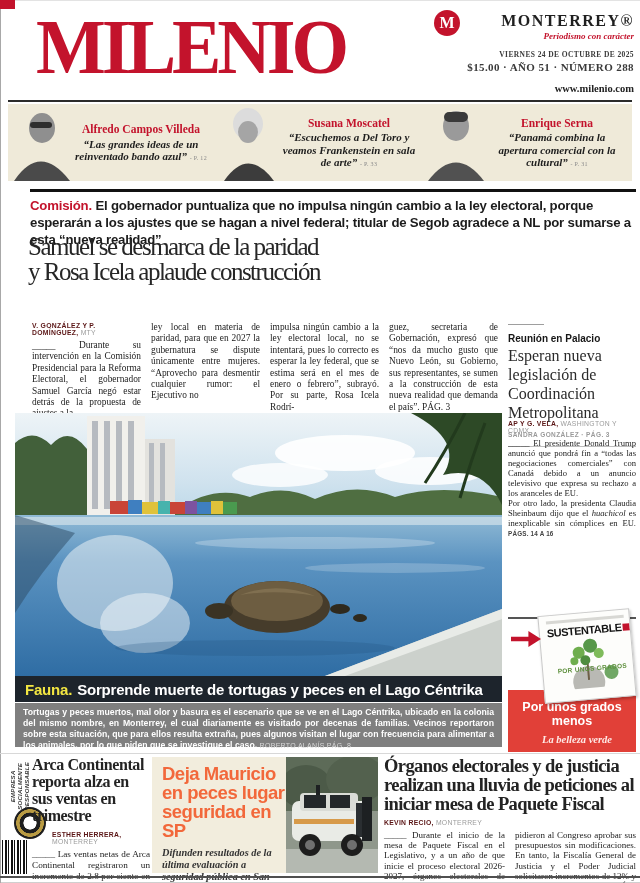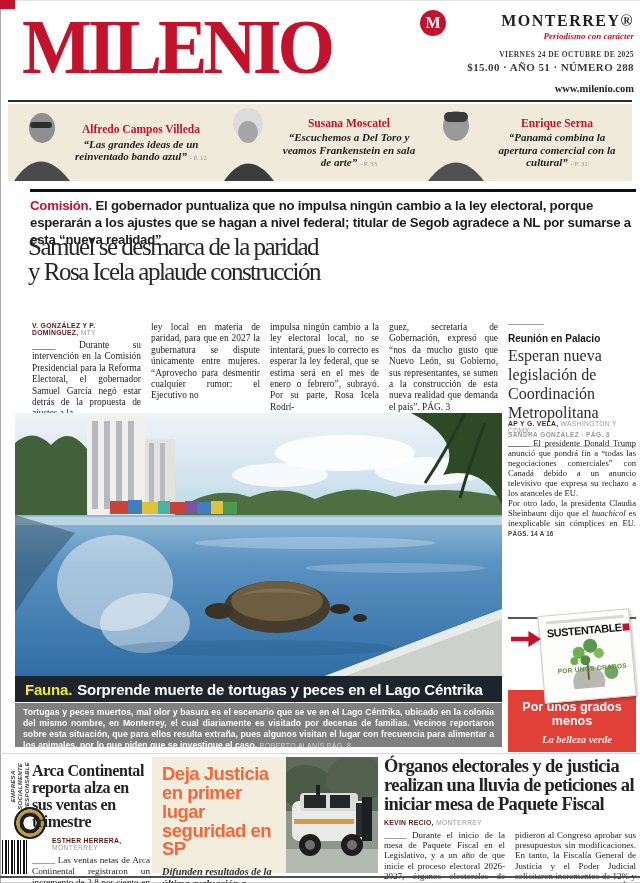--- a/index.html
+++ b/index.html
@@ -2,21 +2,21 @@
 <html><head>
 <meta charset="utf-8">
 <style>
   * { margin:0; padding:0; box-sizing:border-box; }
   body { background:#ffffff; font-family:"Liberation Serif", serif; }
   .page { position:relative; width:640px; height:883px; background:#fff; overflow:hidden;
           box-shadow: inset 1px 0 0 #a8a8a8, inset 0 -1px 0 #cfcfcf, inset 0 1px 0 #e3e3e3; }
 
   
   .corner-tab { position:absolute; left:0; top:0; width:15px; height:9px; background:#c3132c; }
-  .masthead { position:absolute; top:4px; left:22px; right:6px; height:94px; display:flex; justify-content:space-between; }
+  .masthead { position:absolute; top:4px; left:36px; right:6px; height:94px; display:flex; justify-content:space-between; }
   .logo-wrap { position:relative; padding-top:2px; }
   .logo { font-family:"Liberation Serif", serif; font-weight:700; font-size:74px; line-height:1.05;
           color:#c3132c; letter-spacing:-4px; display:inline-block; transform:scaleY(1.06); transform-origin:top left; }
   .logo-m { position:absolute; left:398px; top:6px; width:26px; height:26px; border-radius:50%; background:#c3132c;
             color:#fff; font-family:"Liberation Serif", serif; font-weight:700; font-size:16px; text-align:center; line-height:26px; }
   .mast-right { text-align:right; padding-top:8px; }
   .edition { font-family:"Liberation Serif", serif; font-weight:700; font-size:16px; letter-spacing:1.5px; color:#1f1f1f; }
   .slogan { font-family:"Liberation Serif", serif; font-style:italic; font-weight:700; font-size:9px; color:#c3132c; margin-top:1px; }
   .dateline { font-family:"Liberation Serif", serif; font-weight:700; font-size:7.5px; letter-spacing:.4px; color:#3a3a3a; margin-top:9px; }
   .priceline { font-family:"Liberation Serif", serif; font-weight:700; font-size:11px; letter-spacing:.4px; color:#3a3a3a; margin-top:2px; }
@@ -92,21 +92,21 @@
   .bottom-sep { position:absolute; top:753px; left:0; width:640px; height:1px; background:#d8d8d8; }
   .vert-label { position:absolute; left:-16px; top:776px; transform:rotate(-90deg); transform-origin:center;
                 font-family:"Liberation Sans", sans-serif; font-style:italic; font-weight:700; font-size:6px;
                 letter-spacing:.3px; color:#3c3c3c; width:72px; line-height:1.15; text-align:center; }
   .esr-seal { position:absolute; left:14px; top:807px; width:32px; height:32px; border-radius:50%;
               background:radial-gradient(circle at 50% 50%, #fff 0 28%, #1e1e1e 30% 45%, #b99b43 47% 60%, #1e1e1e 62% 100%); }
   .barcode { position:absolute; left:2px; top:840px; width:27px; height:34px;
              background:repeating-linear-gradient(90deg, #111 0 1px, #fff 1px 3px, #111 3px 5px, #fff 5px 6px); }
   .arca-col { position:absolute; left:32px; top:757px; width:118px; }
   .arca-head { font-family:"Liberation Serif", serif; font-weight:700; font-size:16px; line-height:1.06;
-               color:#232323; letter-spacing:-.4px;margin-top:6px; }
+               color:#232323; letter-spacing:-.4px; }
   .arca-by { margin-top:6px; padding-left:20px; }
   .arca-body { margin-top:3px; font-size:9.2px; line-height:1.18; }
 
   .mauricio-box { position:absolute; left:152px; top:757px; width:226px; height:116px; background:#f2eddd; }
   .mau-text { position:absolute; left:10px; top:8px; width:124px; }
   .mau-head { font-family:"Liberation Sans", sans-serif; font-weight:700; font-size:18.5px; line-height:1.02;
               color:#f2683b; letter-spacing:-.5px; }
   .mau-sub { font-family:"Liberation Serif", serif; font-style:italic; font-weight:700; font-size:10.3px;
              line-height:1.15; color:#333; margin-top:7px; }
   .mau-photo { position:absolute; right:0; top:0; width:92px; height:116px; overflow:hidden; }
@@ -320,21 +320,21 @@
   <div class="barcode"></div>
 
   <div class="arca-col">
     <h2 class="arca-head">Arca Continental reporta alza en sus ventas en trimestre</h2>
     <div class="byline arca-by"><span>ESTHER HERRERA,</span> <span class="loc">MONTERREY</span></div>
     <div class="bodytext arca-body">_____ Las ventas netas de Arca Continental registraron un incremento de 2.8 por ciento en el tercer trimestre y 0.9 por ciento en el acumulado de 2025. PÁG. 21</div>
   </div>
 
   <div class="mauricio-box">
     <div class="mau-text">
-      <h2 class="mau-head">Deja Justicia en primer lugar seguridad en SP</h2>
+      <h2 class="mau-head">Deja Mauricio en peces lugar seguridad en SP</h2>
       <div class="mau-sub">Difunden resultados de la última evaluación a seguridad pública en San Pedro Garza García</div>
 
     </div>
     <div class="mau-photo">
       <svg width="92" height="116" viewBox="0 0 92 116">
         <rect width="92" height="116" fill="#8f978b"></rect>
         <rect width="92" height="54" fill="#5d6b58"></rect>
         <ellipse cx="20" cy="30" rx="26" ry="22" fill="#4c5a48"></ellipse>
         <ellipse cx="70" cy="22" rx="30" ry="24" fill="#53614e"></ellipse>
         <rect y="92" width="92" height="24" fill="#b4b9b1"></rect>

